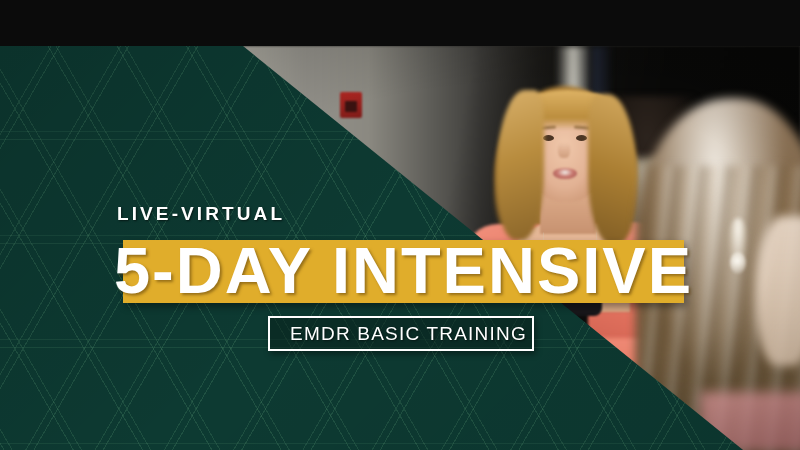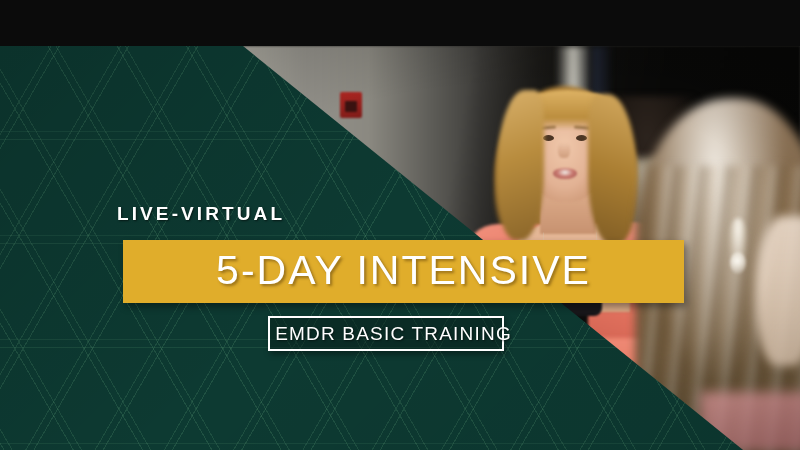--- a/index.html
+++ b/index.html
@@ -272,31 +272,31 @@
     width:561px; height:63px;
     background:#e0ad2b;
     box-shadow:3px 4px 7px rgba(0,0,0,.38);
   }
   .gold-banner-inner {
     position:absolute; inset:0;
     display:flex; align-items:center; justify-content:center;
   }
   .headline {
     color:#ffffff;
-    font-size:41px;
-    font-weight:400;
+    font-size:65px;
+    font-weight:700;
     letter-spacing:2.0px;
     line-height:1;
     white-space:nowrap;
     text-shadow:2px 2px 3px rgba(90,60,10,.55);
     transform:translateY(-1px);
   }
   .subtitle-box {
     position:absolute; left:268px; top:270px;
-    width:236px; height:35px;
+    width:266px; height:35px;
     border:2.5px solid #ffffff;
     background:rgba(9,32,27,0.55);
     box-shadow:2px 3px 6px rgba(0,0,0,.40);
     display:flex; align-items:center; justify-content:center;padding-left:15px;
   }
   .subtitle {
     color:#ffffff;
     font-size:19px;
     font-weight:400;
     letter-spacing:1.2px;

